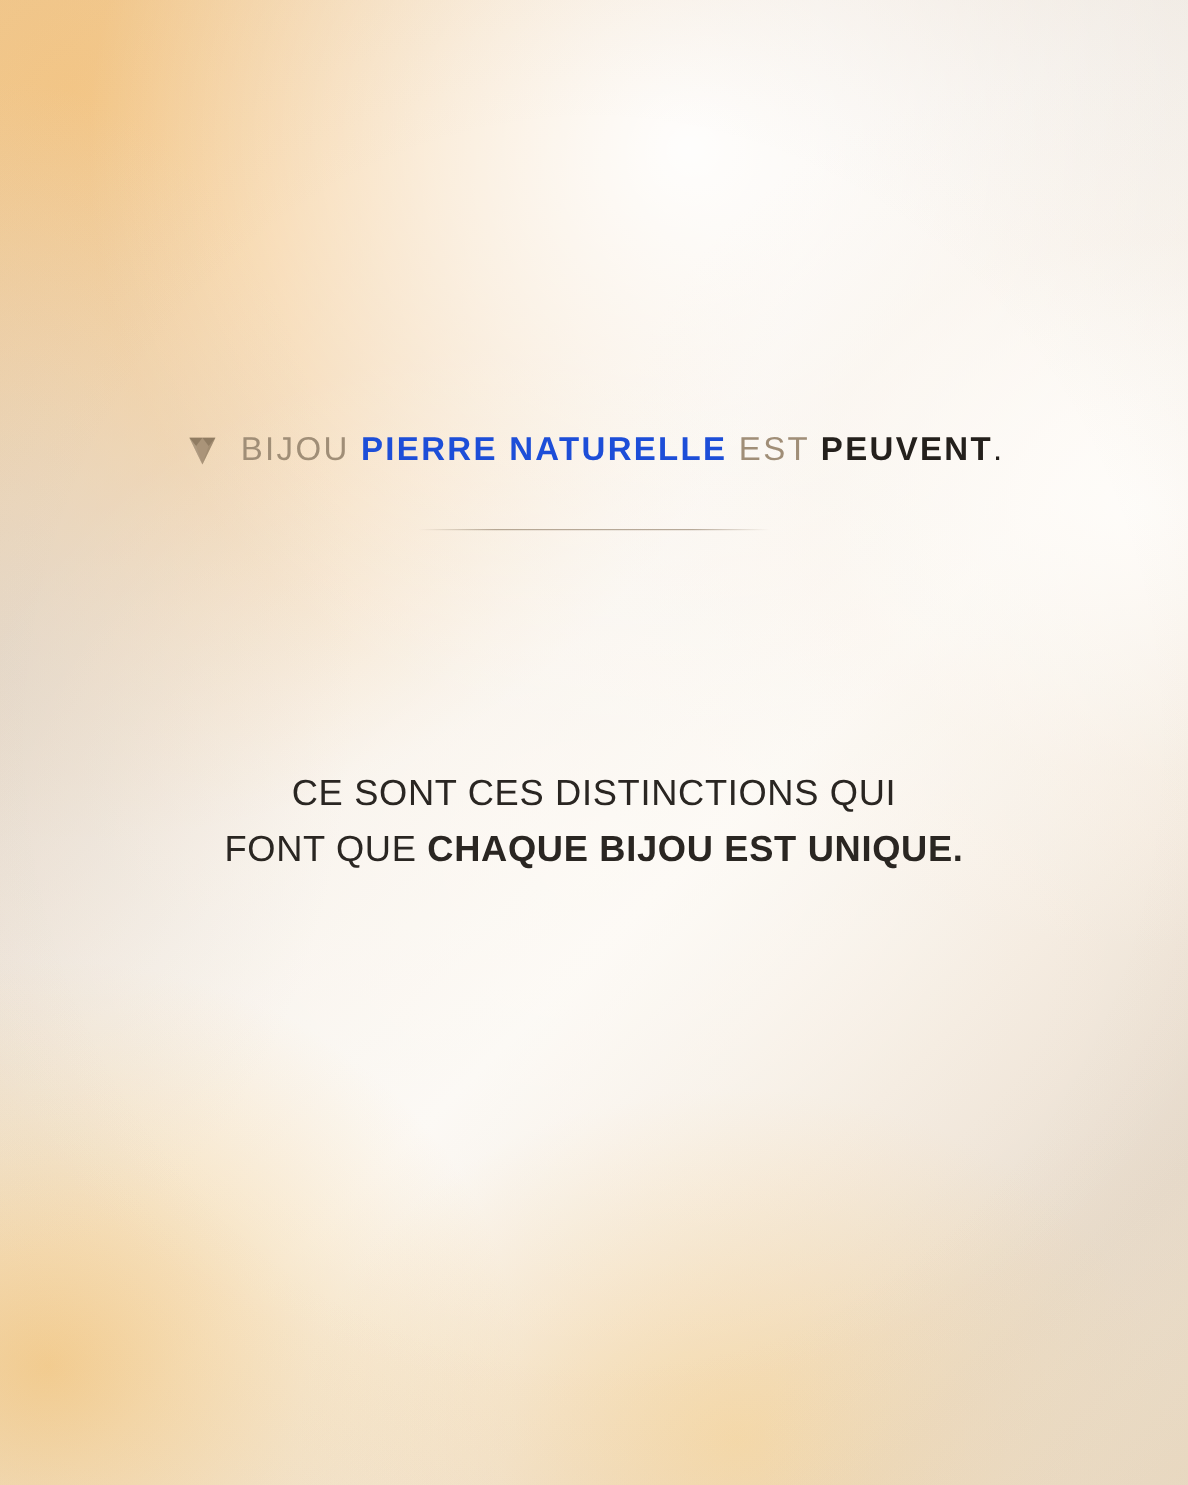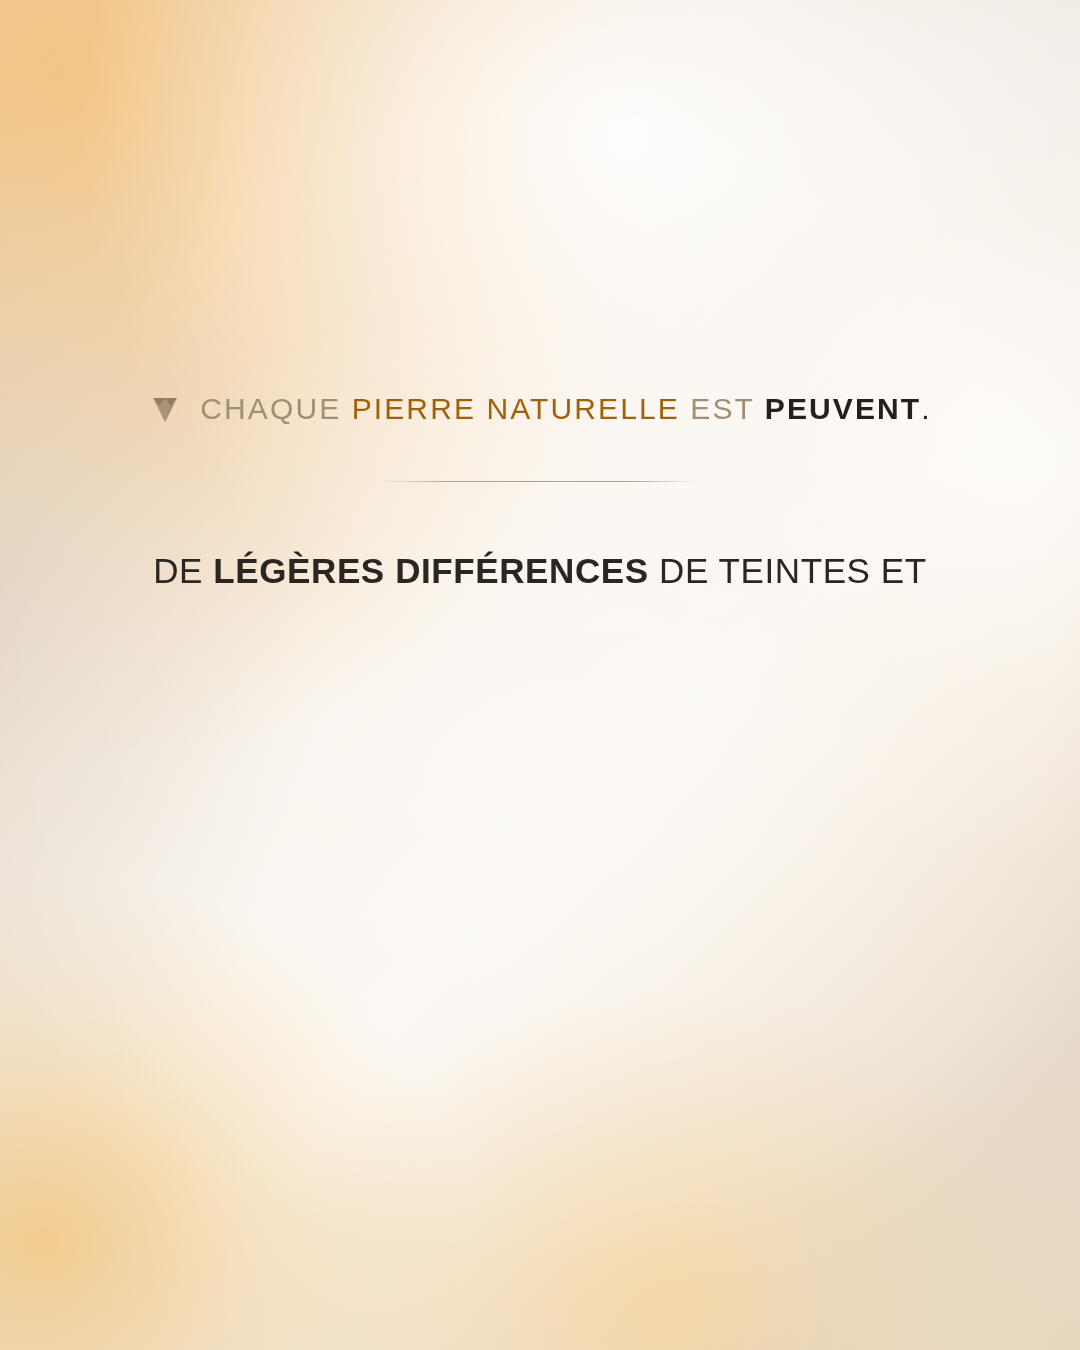--- a/index.html
+++ b/index.html
@@ -93,22 +93,22 @@
     height: 30px;
     flex: none;
     transform: translateY(1px);
   }
 
   .headline-text {
     color: #a08e77;
     font-weight: 400;
   }
   .headline-text .mid {
-    color: #a16207;
-    font-weight: 400;
+    color: #1d4ed8;
+    font-weight: 700;
   }
   .headline-text .strong {
     color: #24201c;
     font-weight: 700;
   }
   .headline-text .dot {
     color: #24201c;
     font-weight: 400;
   }
 
@@ -173,25 +173,29 @@
         <svg viewBox="0 0 34 30" width="34" height="30" aria-hidden="true">
           <g fill="#a59075">
             <path d="M5.2 3.0 H28.8 L17 27.2 Z" opacity="0.95"></path>
             <path d="M5.2 3.0 L11.3 10.4 L17 3.0 Z" fill="#8d795f" opacity="0.9"></path>
             <path d="M28.8 3.0 L22.7 10.4 L17 3.0 Z" fill="#8d795f" opacity="0.9"></path>
             <path d="M11.3 10.4 L17 27.2 L5.2 3.0 Z" fill="#b3a089" opacity="0.55"></path>
             <path d="M22.7 10.4 L17 27.2 L28.8 3.0 Z" fill="#9a866c" opacity="0.55"></path>
           </g>
         </svg>
       </span>
-      <span class="headline-text"><span>CHAQUE </span><span class="mid">PIERRE NATURELLE</span><span> EST </span><span class="strong">PEUVENT</span><span class="dot">.</span></span>
+      <span class="headline-text"><span>BIJOU </span><span class="mid">PIERRE NATURELLE</span><span> EST </span><span class="strong">PEUVENT</span><span class="dot">.</span></span>
     </div>
 
     <div class="divider"></div>
 
     <div class="para para-1">
-      <span class="nbr"><span>DE </span><b>LÉGÈRES DIFFÉRENCES</b><span> DE TEINTES ET</span></span><br>
+      <br>
       <br>
     </div>
 
+    <div class="para para-2">
+      <span class="nbr">CE SONT CES DISTINCTIONS QUI</span><br>
+      <span class="nbr"><span>FONT QUE </span><b>CHAQUE BIJOU EST UNIQUE.</b></span>
+    </div>
 
   </div>
 </div>
 
 </body></html>

